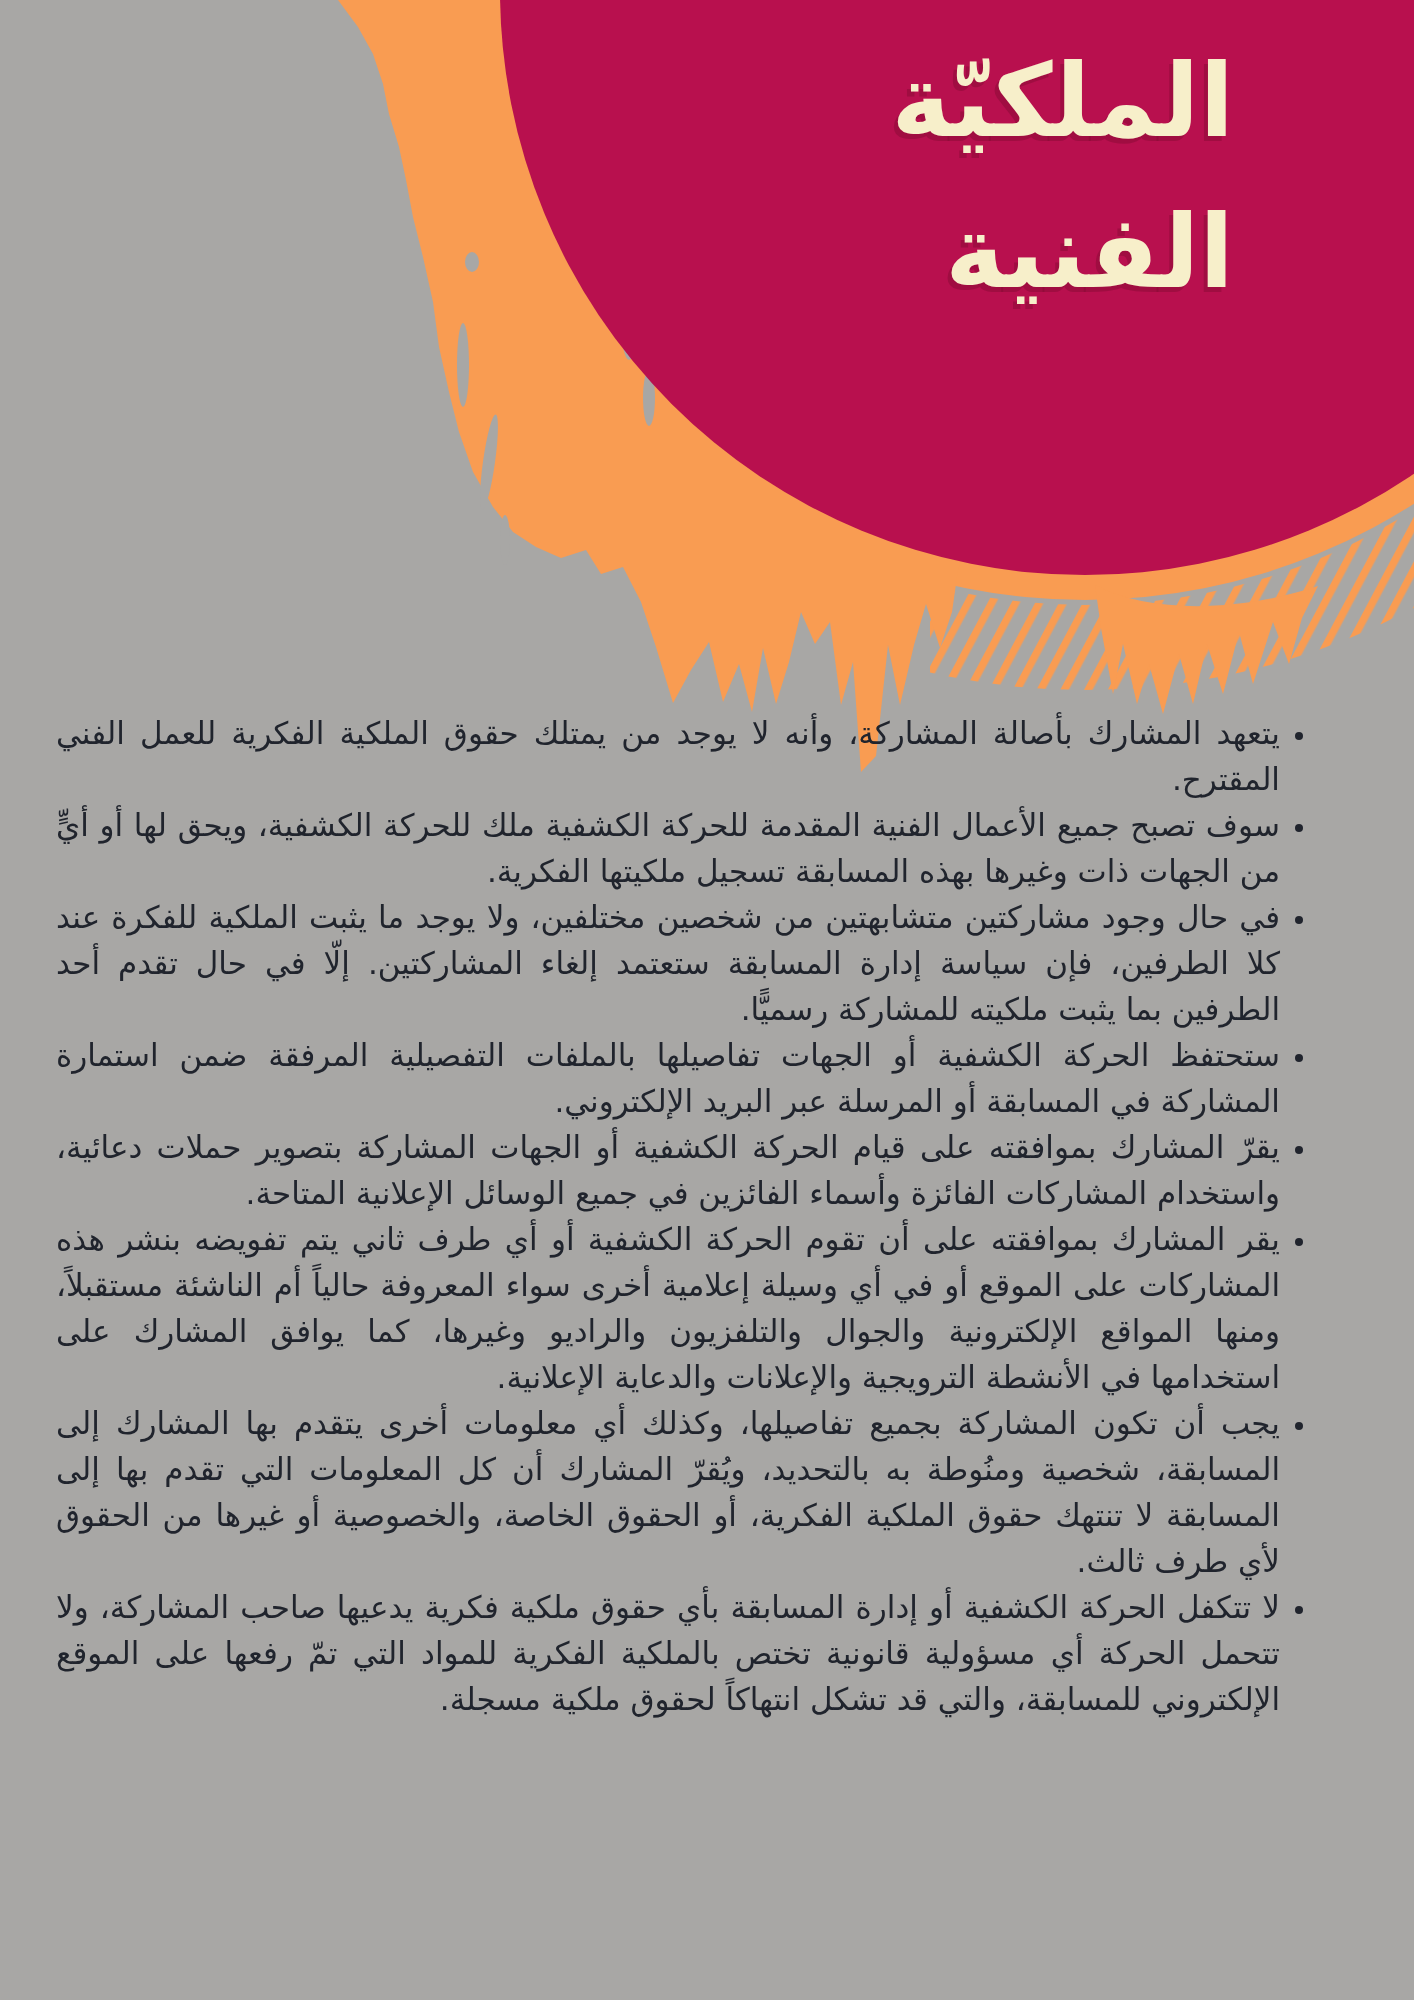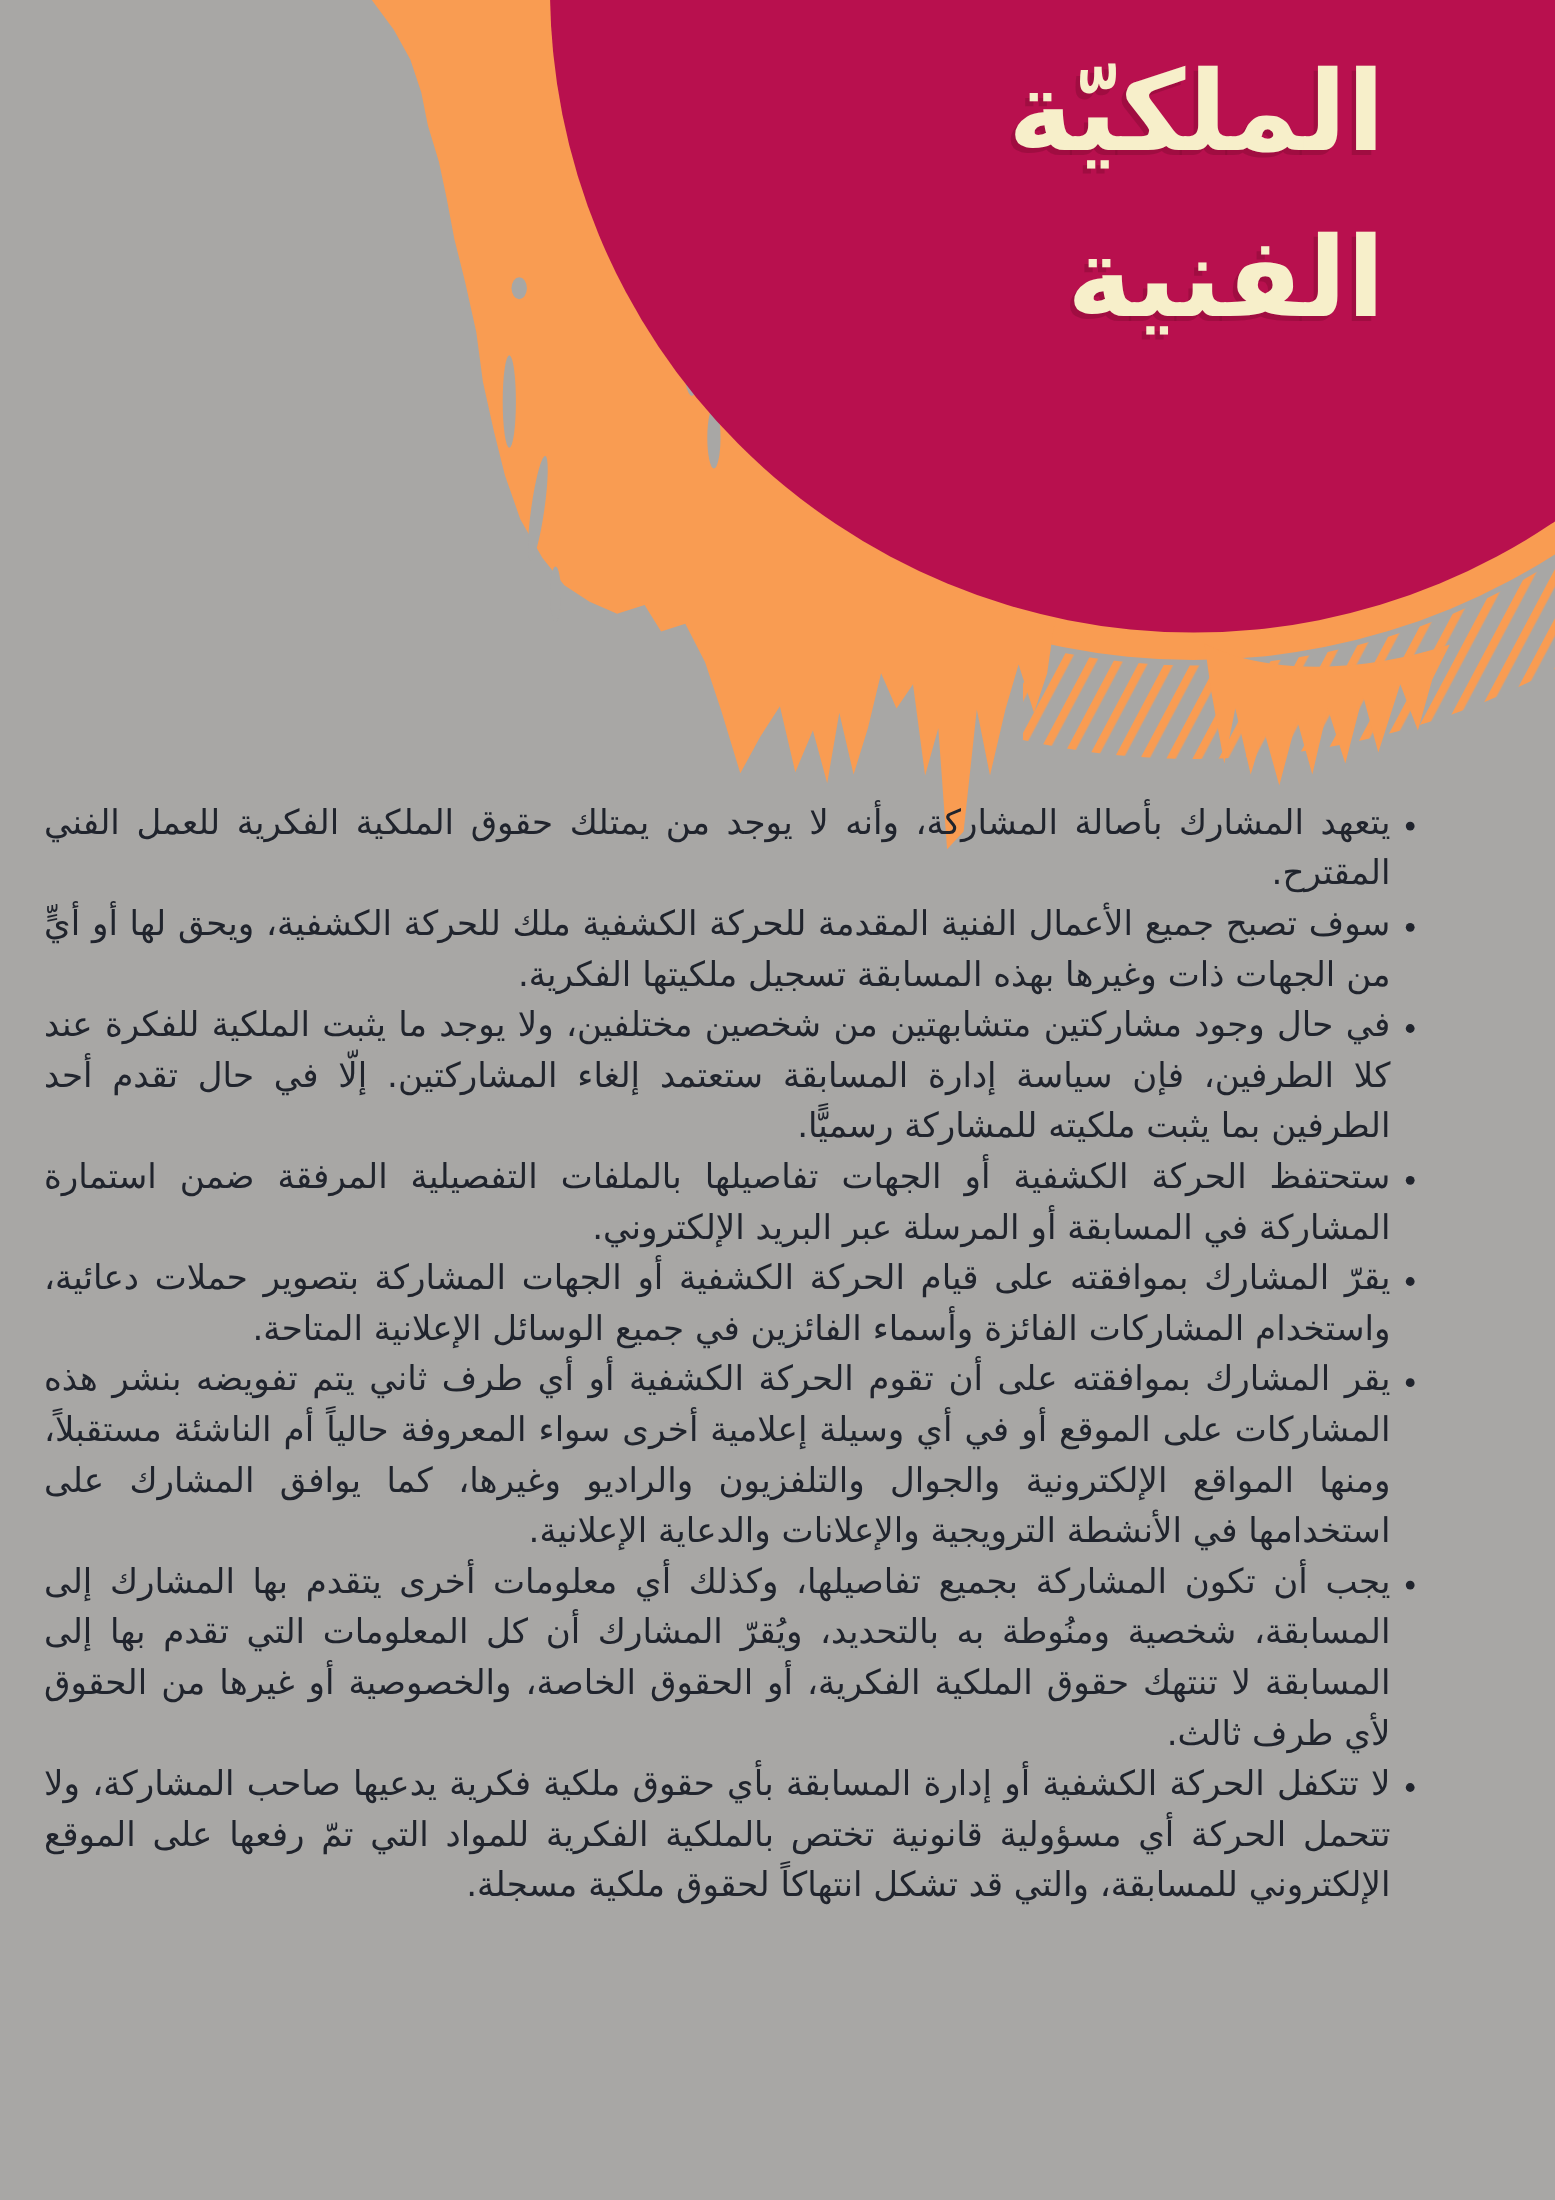--- a/index.html
+++ b/index.html
@@ -17,39 +17,38 @@
   .bg-art {
     position: absolute;
     inset: 0;
     width: 1414px;
     height: 2000px;
     display: block;
   }
   .title-block {
     position: absolute;
     top: 26px;
-    right: 155px;
+    right: 180px;
     text-align: right;
     direction: rtl;
     color: #f7efca;
     font-weight: bold;
     font-size: 101px;
     line-height: 151px;
     letter-spacing: 0;
     text-shadow: -4px 5px 0 rgba(130, 10, 52, 0.45);
     white-space: nowrap;
   }
   .title-line { display: block; }
   .terms-list-wrap {
     position: absolute;
     top: 710px;
-    right: 116px;
+    right: 100px;
     width: 1258px;
     direction: rtl;
-    margin-top: 15px;
   }
   ul.terms-list {
     margin: 0;
     padding: 0 34px 0 0;
     list-style: disc outside;
     color: #20242d;
     font-size: 31px;
     line-height: 46px;
     text-align: justify;
     text-justify: inter-word;

